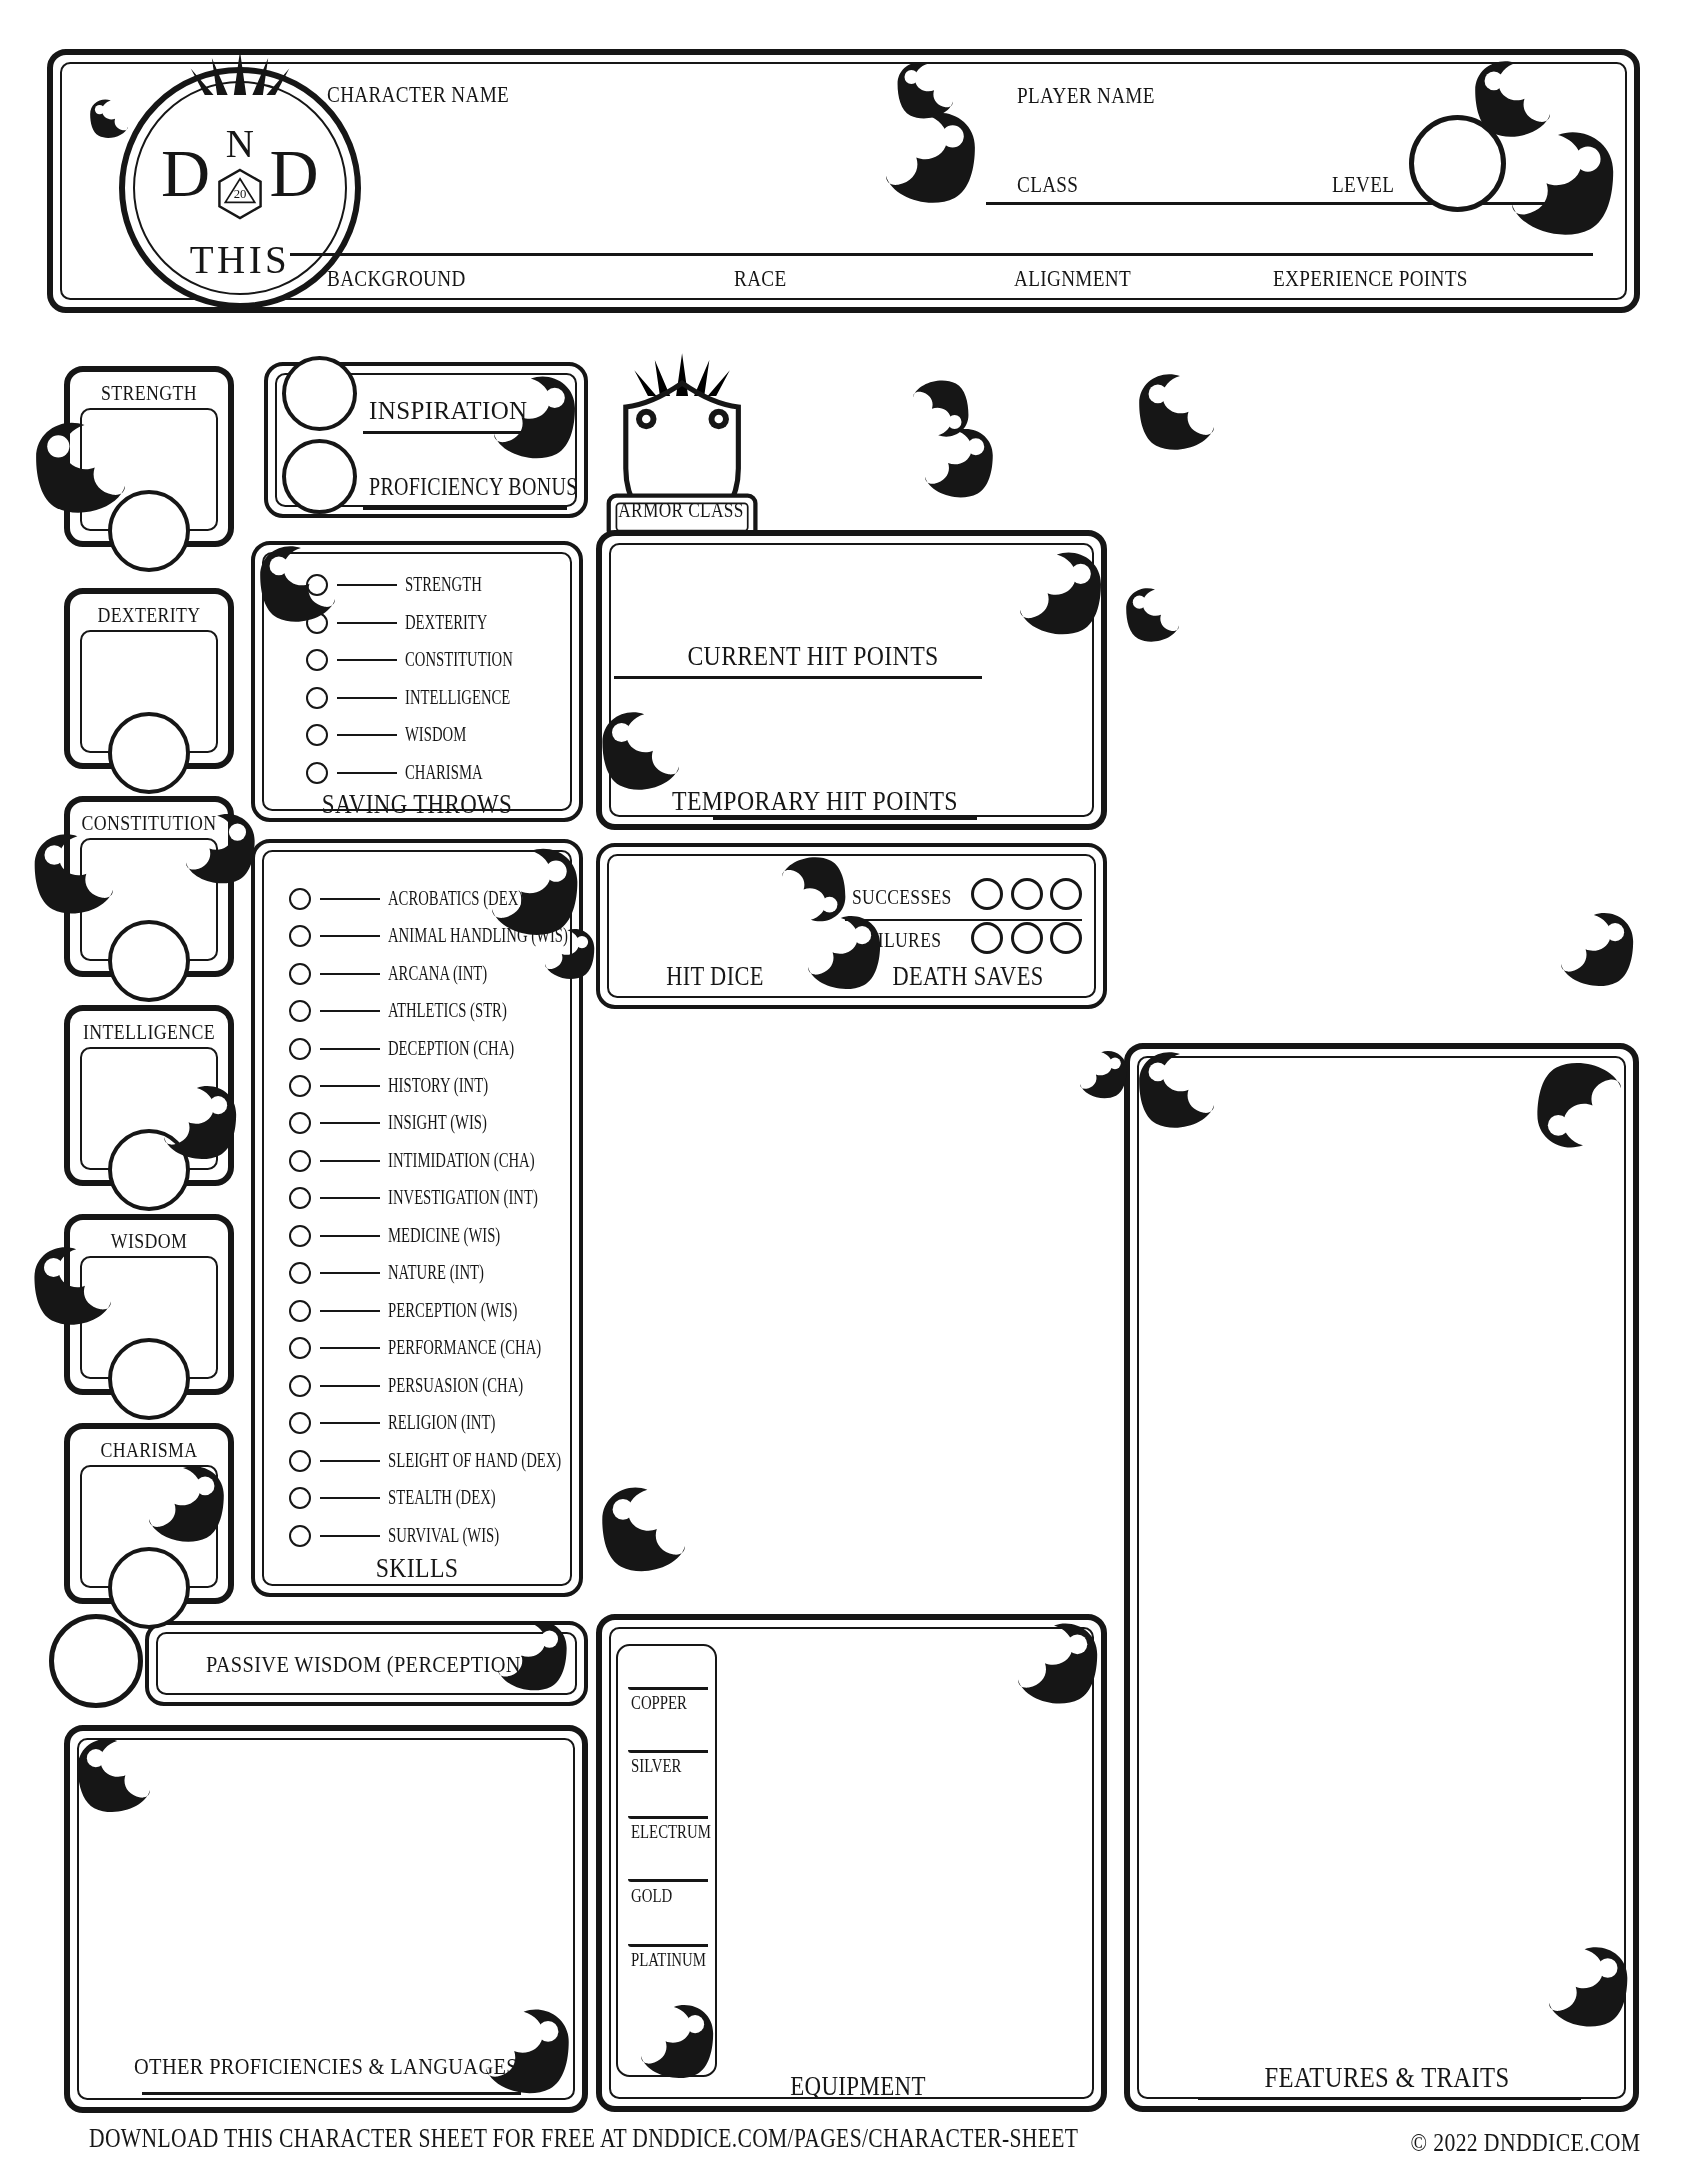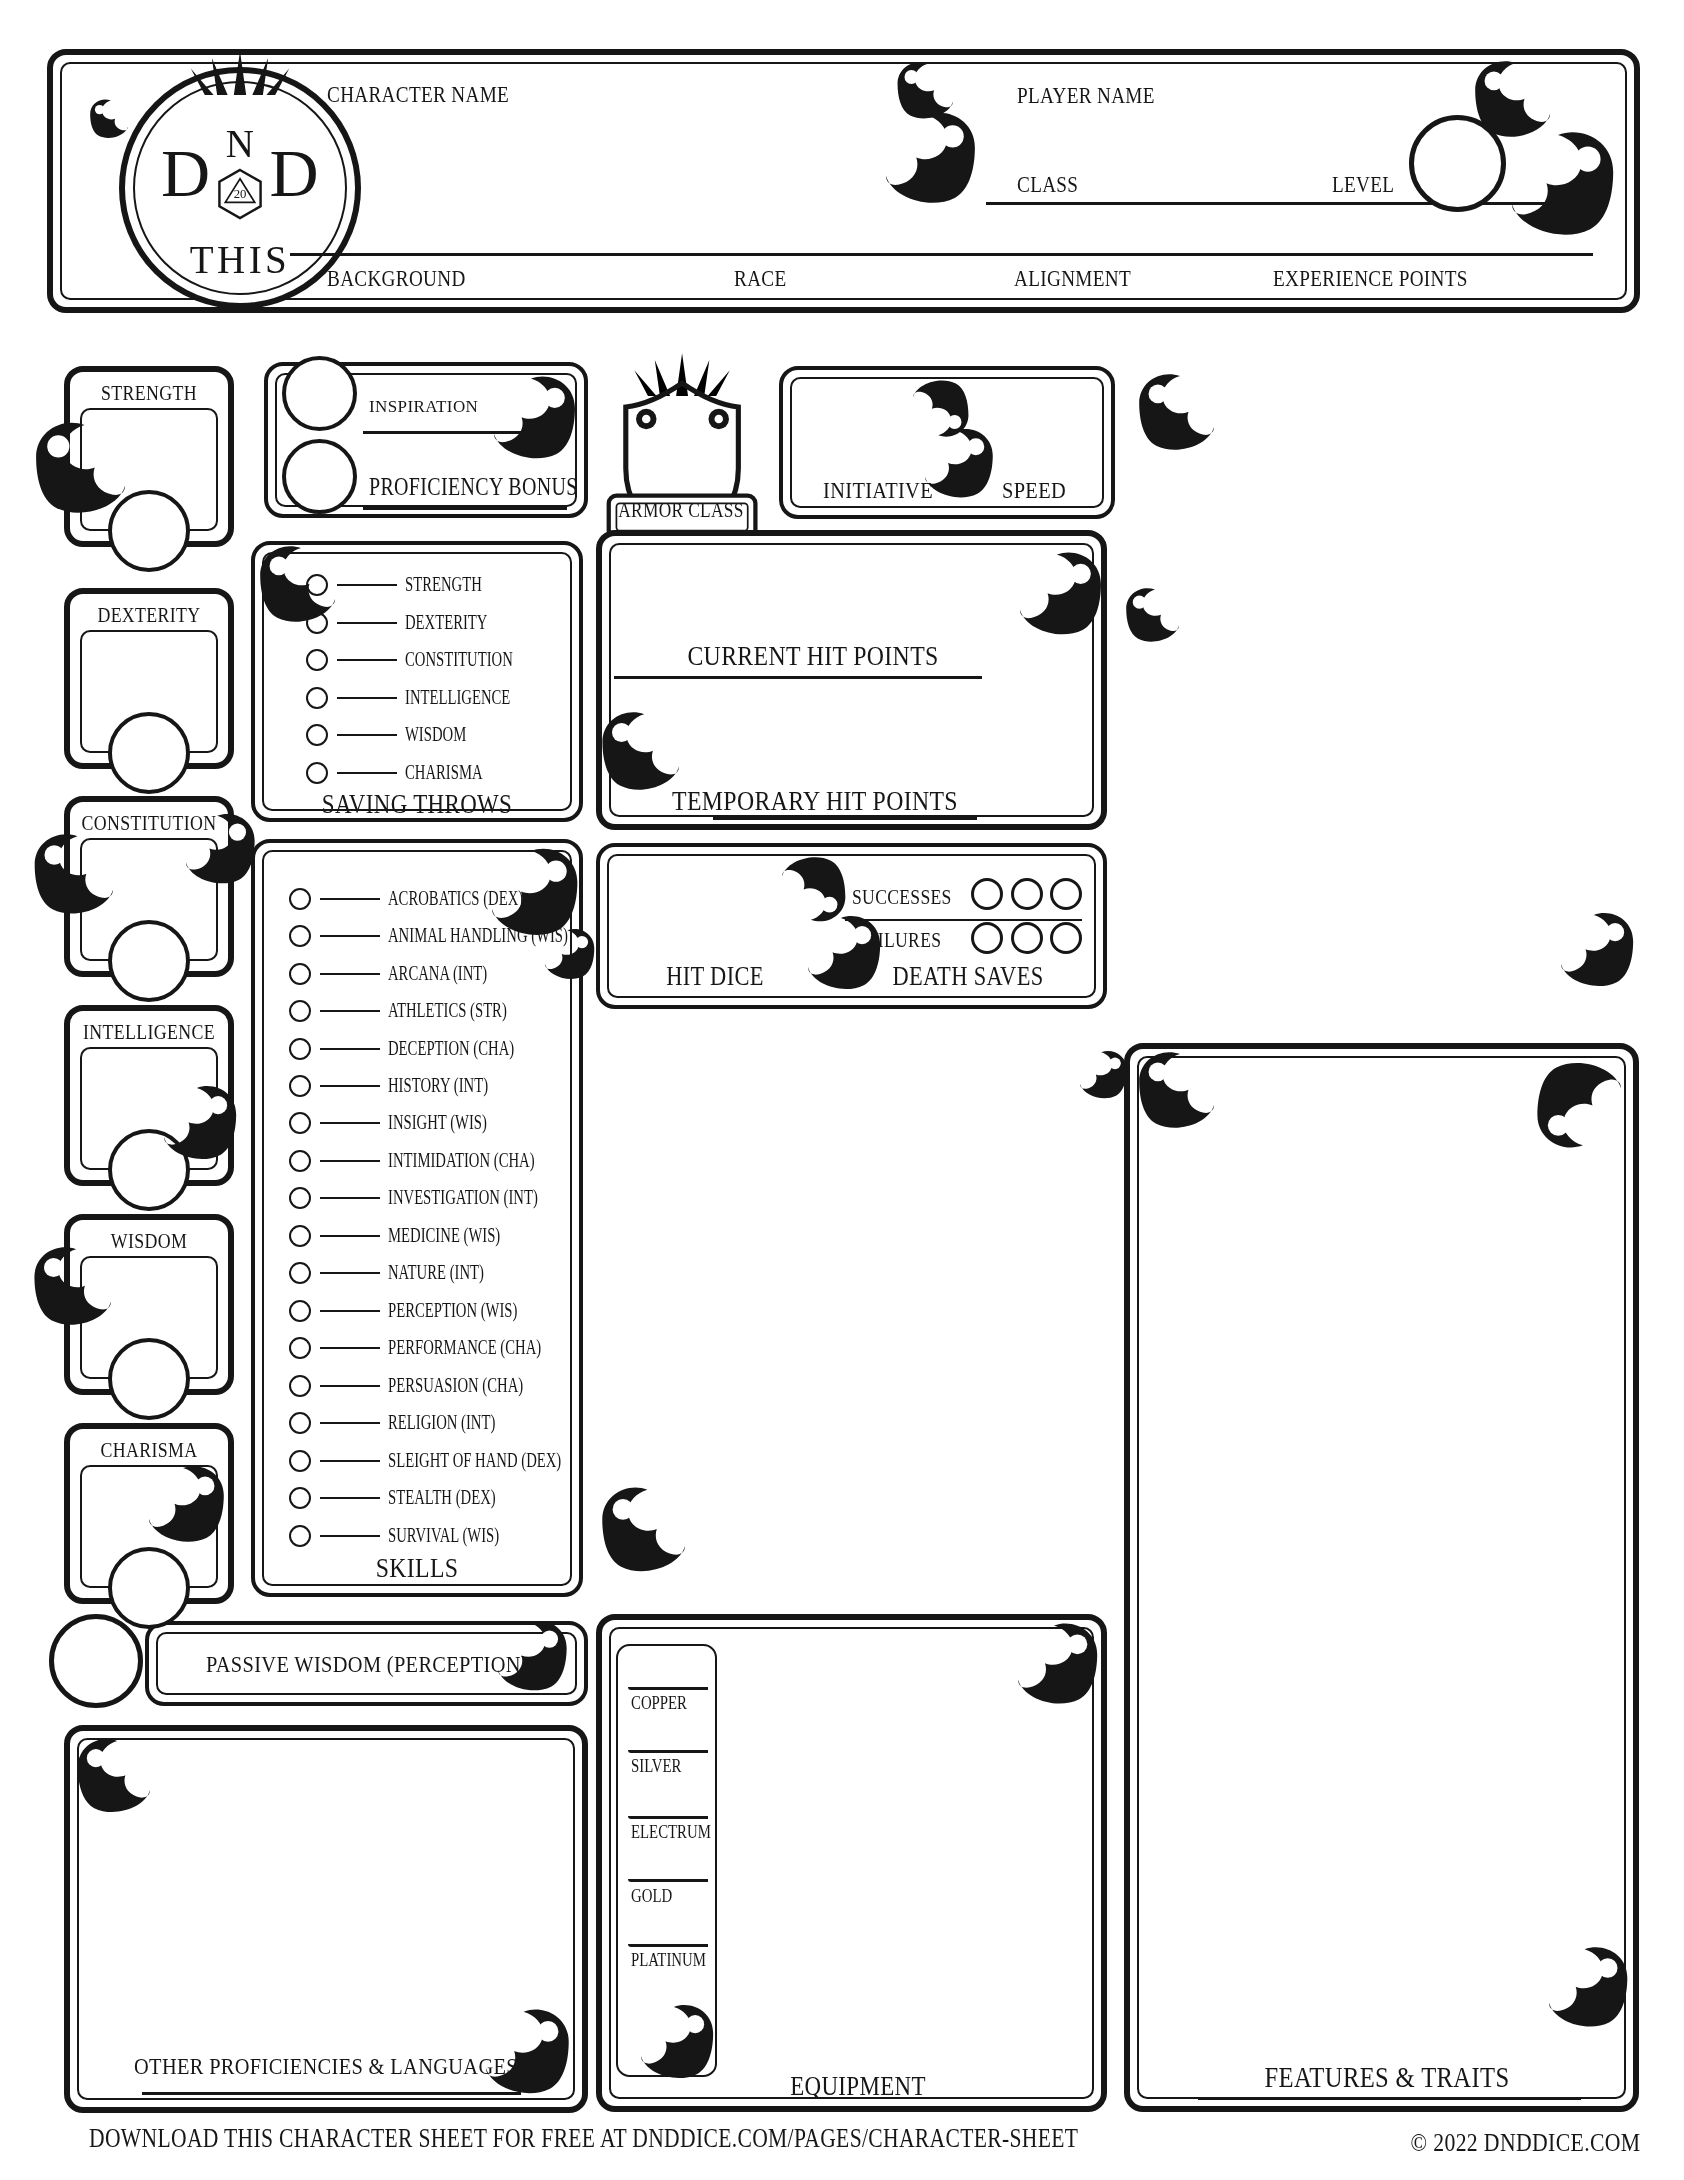--- a/index.html
+++ b/index.html
@@ -119,21 +119,21 @@
     <div class="circ" style="left:50%;bottom:-31px;width:82px;height:82px;transform:translateX(-50%);border-width:4.3px"></div>
   </div>
   <div class="frame ability" style="left:64px;top:1423px;width:170px;height:181px">
     <div class="lbl cxq" style="left:50%;top:8.5px;font-size:21px">CHARISMA</div>
     <div class="field" style="left:17px;top:41px;width:136px;height:102px"></div>
     <div class="circ" style="left:50%;bottom:-31px;width:82px;height:82px;transform:translateX(-50%);border-width:4.3px"></div>
   </div>
 
   <div class="frame b5" style="left:264px;top:362px;width:324px;height:156px">
     <div class="circ" style="left:13.6px;top:-10.2px;width:75px;height:75px;border-width:4.3px"></div>
-    <div class="lbl" style="left:101px;top:31px;font-size:17px">INSPIRATION</div>
+    <div class="lbl" style="left:101px;top:31px;font-size:25px">INSPIRATION</div>
     <div class="line" style="left:95px;top:65px;width:170px"></div>
     <div class="circ" style="left:13.6px;top:73px;width:75px;height:75px;border-width:4.3px"></div>
     <div class="lbl sq" style="left:101px;top:107px;font-size:25px">PROFICIENCY BONUS</div>
     <div class="line" style="left:95px;top:141px;width:204px"></div>
   </div>
 
   <div class="frame b5" style="left:251px;top:541px;width:332px;height:281px">
     <div class="srow" style="left:51px;top:27px">
         <span class="dotc"></span>
         <span class="mline"></span>
@@ -279,26 +279,20 @@
       <circle cx="60" cy="82" r="5" fill="#ffffff"></circle>
     <circle cx="145" cy="82" r="12" fill="#161616"></circle>
       <circle cx="145" cy="82" r="5" fill="#ffffff"></circle>
     <rect x="16" y="172" width="172" height="50" rx="9" fill="#ffffff" stroke="#161616" stroke-width="5"></rect>
     <rect x="25" y="181" width="154" height="32" rx="4" fill="none" stroke="#161616" stroke-width="2"></rect>
   </svg>
   <div class="field" style="left:630px;top:400px;width:102px;height:85px"></div>
 
   <div class="lbl cxq" style="left:681px;top:499px;font-size:20.4px">ARMOR CLASS</div>
 
-  <div class="frame b5" style="left:779px;top:366px;width:336px;height:153px">
-    <div class="field" style="left:17px;top:17px;width:136px;height:85px"></div>
-    <div class="field" style="left:183px;top:17px;width:136px;height:85px"></div>
-    <div class="lbl cxq" style="left:95px;top:107px;font-size:24px">INITIATIVE</div>
-    <div class="lbl cxq" style="left:251px;top:107px;font-size:24px">SPEED</div>
-  </div>
 
   <div class="frame" style="left:596px;top:530px;width:511px;height:300px">
     <div class="field" style="left:17px;top:13.6px;width:477px;height:89px"></div>
     <div class="lbl cxq" style="left:211px;top:104px;font-size:28px">CURRENT HIT POINTS</div>
     <div class="line" style="left:12px;top:140px;width:368px"></div>
     <div class="field" style="left:17px;top:153px;width:477px;height:89px"></div>
     <div class="lbl cxq" style="left:213px;top:249px;font-size:28px">TEMPORARY HIT POINTS</div>
     <div class="line" style="left:111px;top:281px;width:264px"></div>
   </div>
 

